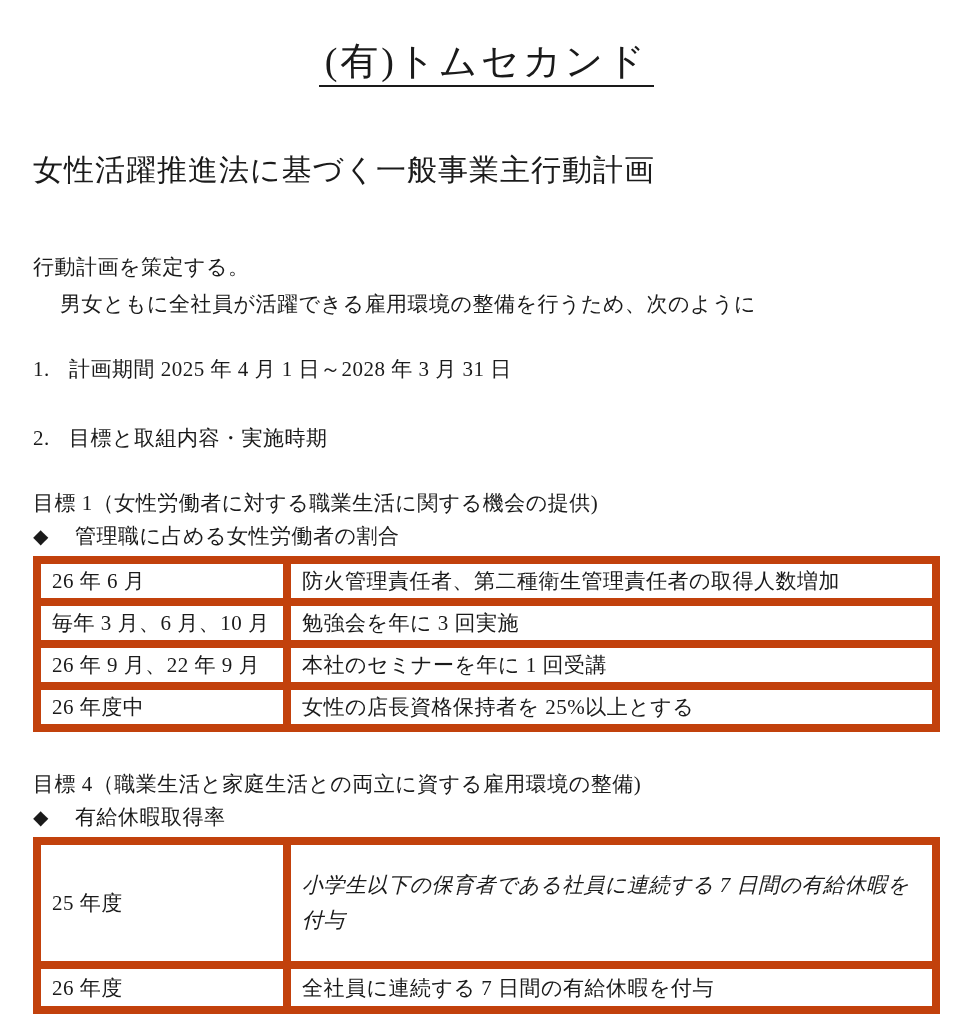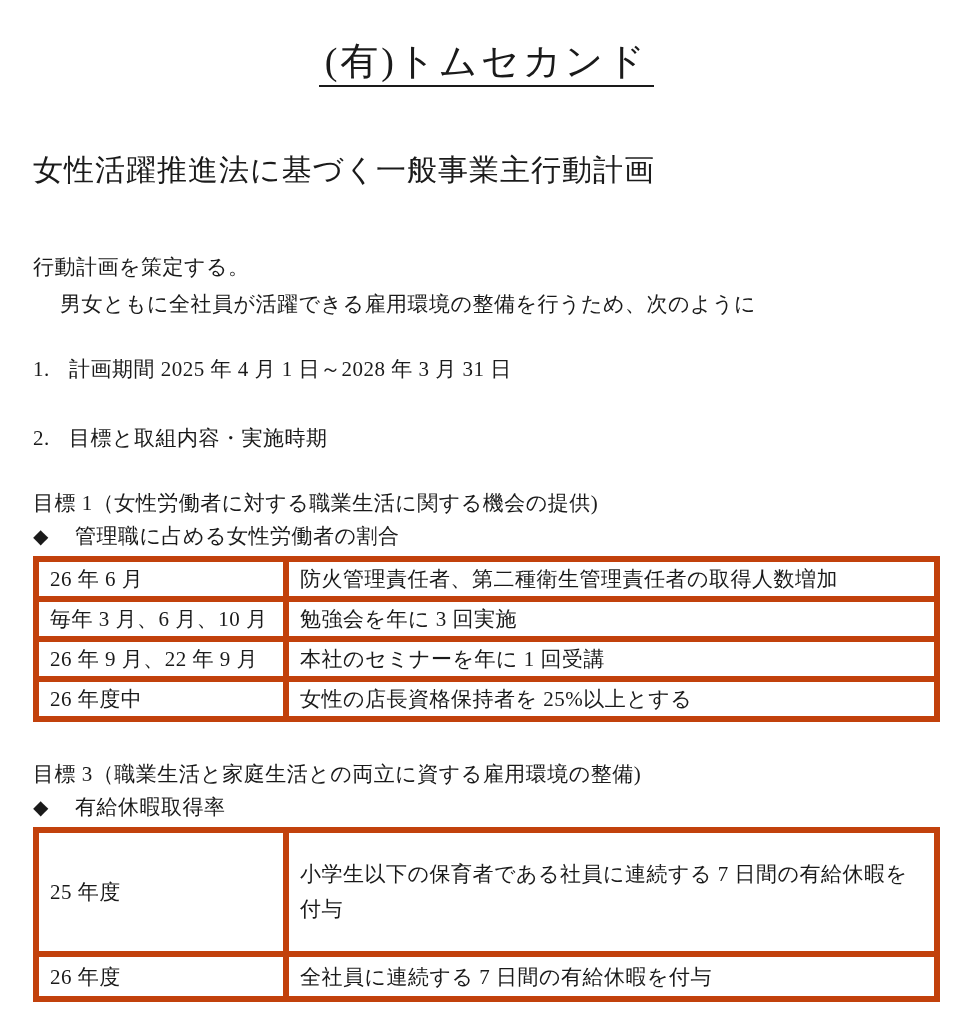--- a/index.html
+++ b/index.html
@@ -68,30 +68,30 @@
   }
   .plan-table {
     width: 907px;
     border-collapse: collapse;
     table-layout: fixed;
     margin-top: 3px;
     font-size: 21px;
     letter-spacing: 0.5px;
   }
   .plan-table td {
-    border: 6px solid #c2410c;
+    border: 8px solid #c2410c;
     padding: 2px 11px;
     vertical-align: middle;
     line-height: 30px;
   }
   .plan-table col.c1 { width: 250px; }
   .t1 td { height: 39px; }
   .t2 tr.tall td { height: 124px; }
   .t2 tr.short td { height: 45px; border-radius: 21px; }
-  .t2 td.desc { line-height: 35px; }
+  .t2 td.desc { line-height: 35px; font-style: italic; }
 </style>
 </head>
 <body>
 
 <div class="page">
 
   <h1 class="company"><span class="u">(有)トムセカンド</span></h1>
 
   <h2 class="doc-title">女性活躍推進法に基づく一般事業主行動計画</h2>
 
@@ -135,21 +135,21 @@
         <td>26 年 9 月、22 年 9 月</td>
         <td>本社のセミナーを年に 1 回受講</td>
       </tr>
       <tr>
         <td>26 年度中</td>
         <td>女性の店長資格保持者を 25%以上とする</td>
       </tr>
     </tbody>
   </table>
 
-  <p class="goal-heading goal2-heading body-text">目標 3（職業生活と家庭生活との両立に資する雇用環境の整備)</p>
+  <p class="goal-heading goal2-heading body-text">目標 4（職業生活と家庭生活との両立に資する雇用環境の整備)</p>
 
   <p class="bullet-line body-text">
     <span class="diamond">◆</span>
     <span>有給休暇取得率</span>
   </p>
 
   <table class="plan-table t2">
     <colgroup>
         <col class="c1">
         <col>

